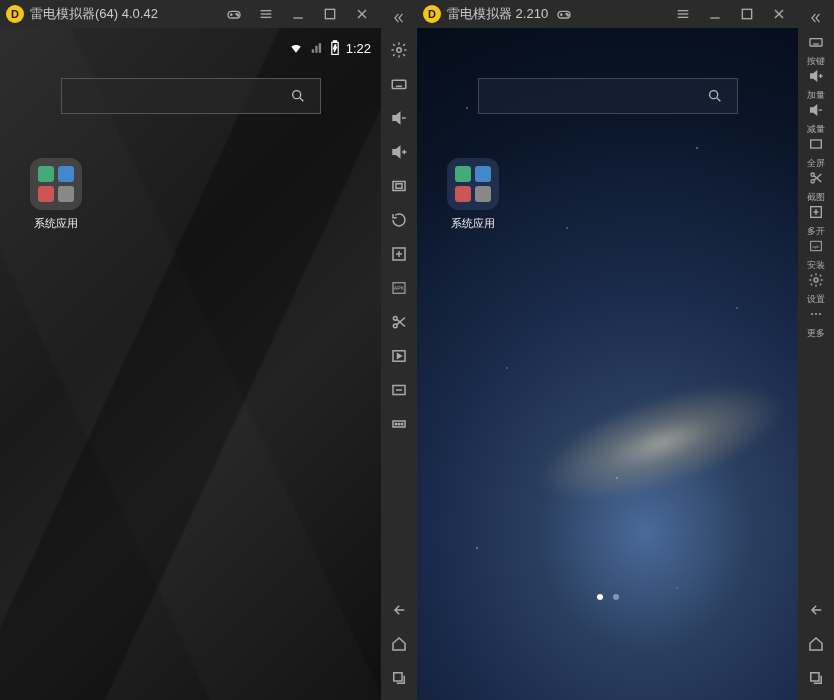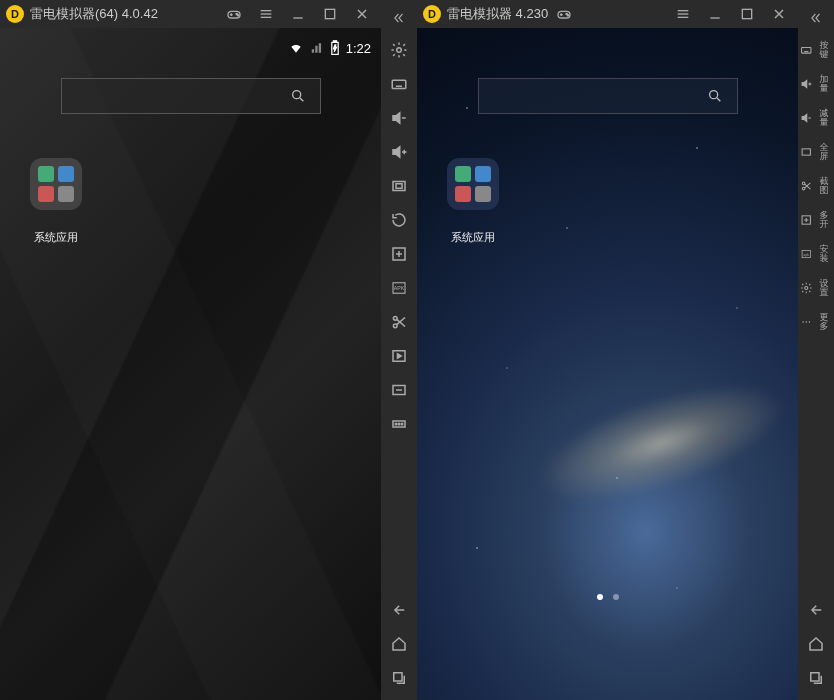--- a/index.html
+++ b/index.html
@@ -33,33 +33,33 @@
   radial-gradient(1px 1px at 60px 520px, white, transparent),
   radial-gradient(1px 1px at 260px 560px, rgba(255,255,255,0.5), transparent);
 }
 
 .statusbar { position: absolute; top: 8px; left: 0; right: 0; height: 24px; display: flex; align-items: center; justify-content: flex-end; padding: 0 10px; gap: 6px; color: #fff; font-size: 13px; z-index: 2; }
 .sb-icon { display: flex; align-items: center; }
 
 .searchbar { position: absolute; top: 50px; left: 50%; transform: translateX(-50%); width: 260px; height: 36px; border: 1px solid #555; background: rgba(40,40,40,0.6); display: flex; align-items: center; justify-content: flex-end; padding: 0 14px; z-index: 2; }
 .emu-right .searchbar { background: rgba(30,40,60,0.5); border-color: #445; }
 
-.app-icon-wrap { position: absolute; top: 130px; left: 30px; display: flex; flex-direction: column; align-items: center; gap: 20px; z-index: 2; cursor: pointer; justify-content: space-between; }
+.app-icon-wrap { position: absolute; top: 130px; left: 30px; display: flex; flex-direction: column; align-items: center; gap: 6px; z-index: 2; cursor: pointer; justify-content: space-between; }
 .app-folder { width: 52px; height: 52px; background: rgba(80,80,80,0.7); border-radius: 12px; display: grid; grid-template-columns: 1fr 1fr; grid-template-rows: 1fr 1fr; gap: 4px; padding: 8px; }
 .emu-right .app-folder { background: rgba(40,55,90,0.75); }
 .mini-app { border-radius: 3px; }
 .mini-app:nth-child(1){ background:#4a7; } .mini-app:nth-child(2){ background:#48c; } .mini-app:nth-child(3){ background:#c55; } .mini-app:nth-child(4){ background:#888; }
 .app-label { color: #eee; font-size: 11px; }
 
 .page-dots { position: absolute; bottom: 100px; left: 50%; transform: translateX(-50%); display: flex; gap: 10px; z-index: 2; }
 .dot { width: 6px; height: 6px; border-radius: 50%; background: rgba(255,255,255,0.4); }
 .dot.active { background: #fff; }
 
 .sidebar { width: 36px; background: #2b2b2b; display: flex; flex-direction: column; align-items: center; padding-top: 4px; gap: 2px; }
-.side-btn { width: 32px; height: 32px; display: flex; align-items: center; justify-content: center; color: #aaa; cursor: pointer; font-size: 9px; gap: 7px; }
+.side-btn { width: 32px; height: 32px; display: flex; flex-direction: column; align-items: center; justify-content: center; color: #aaa; cursor: pointer; font-size: 9px; gap: 7px; }
 .side-btn svg { width: 18px; height: 18px; }
 .side-label { font-size: 9px; line-height: 1; }
 .side-spacer { flex: 1; }
 
 .nav-btns { display: flex; flex-direction: column; gap: 2px; padding-bottom: 6px; }
 </style>
 </head>
 <body>
 
 <div class="emulator emu-left">
@@ -247,21 +247,21 @@
           </svg>
         </div>
     </div>
   </div>
 </div>
 
 <div class="emulator emu-right">
   <div class="main-area">
     <div class="titlebar">
       <div class="logo">D</div>
-      <span class="title-text">雷电模拟器 4.230</span>
+      <span class="title-text">雷电模拟器 2.210</span>
       <span class="sb-icon">
           <svg width="20" height="16" viewBox="0 0 24 24" fill="none" stroke="#aaa" stroke-width="2">
             <rect x="3" y="8" width="18" height="10" rx="5"></rect>
             <line x1="8" y1="11" x2="8" y2="15"></line>
             <line x1="6" y1="13" x2="10" y2="13"></line>
             <circle cx="16" cy="12" r="1" fill="#aaa"></circle>
             <circle cx="18" cy="14" r="1" fill="#aaa"></circle>
           </svg>
         </span>
       <span class="title-spacer"></span>

